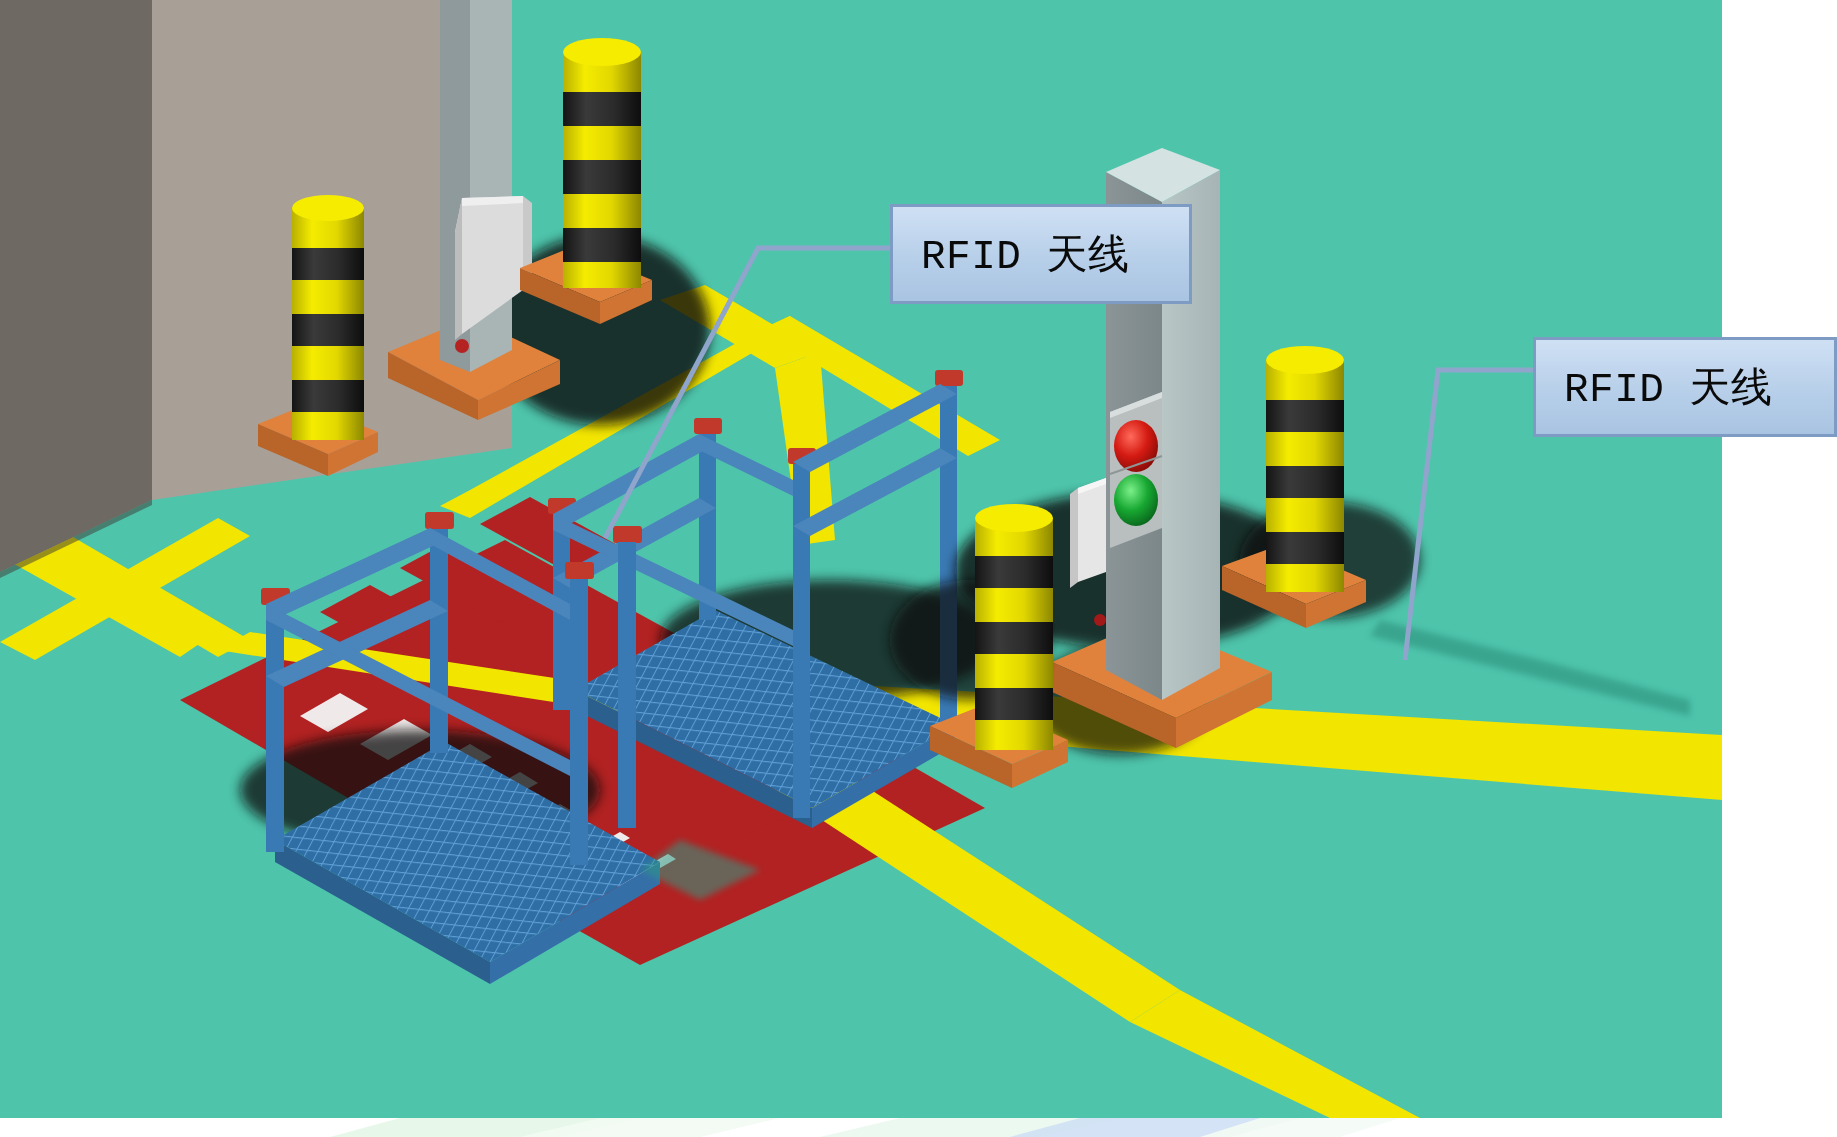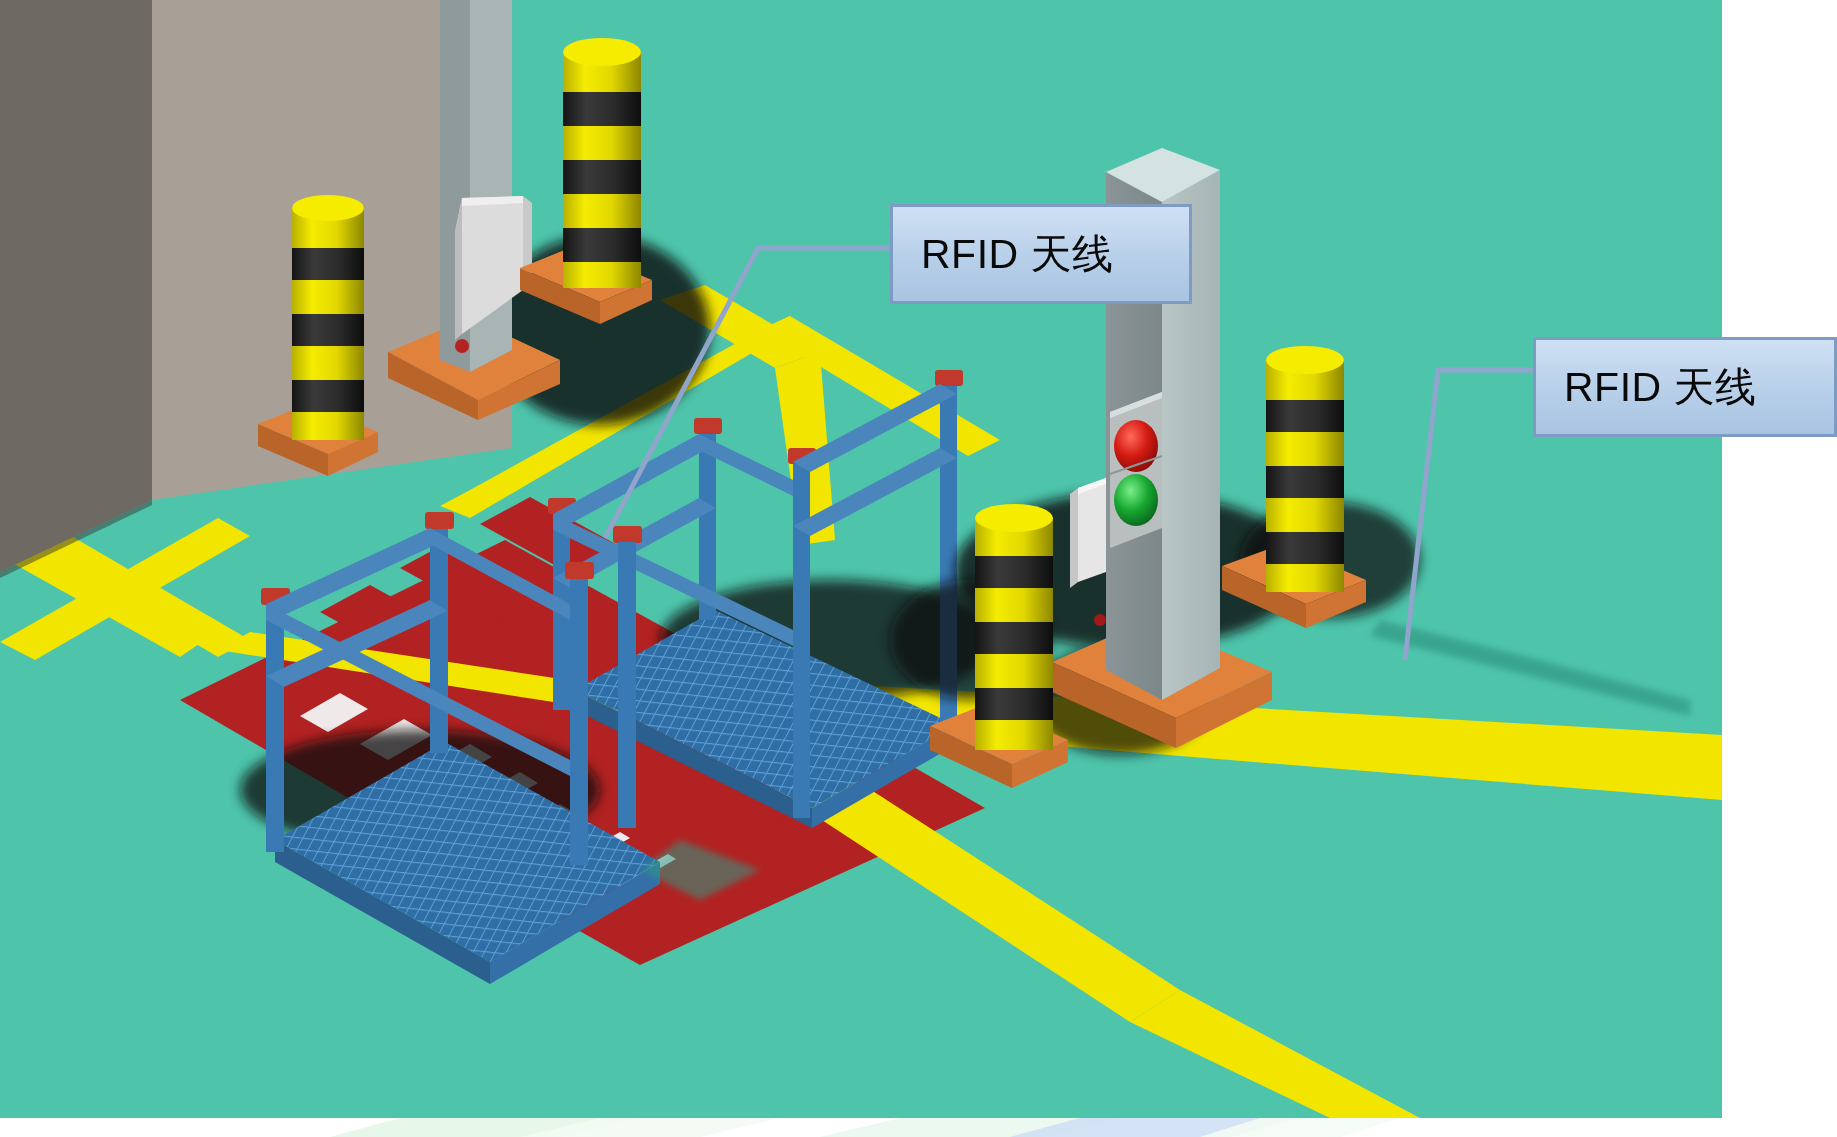--- a/index.html
+++ b/index.html
@@ -21,20 +21,21 @@
   
   .callout{
     position:absolute;
     background:linear-gradient(180deg,#cfe0f4 0%,#b7cfe9 55%,#a9c4e2 100%);
     border:3px solid #7e9bc4;
     box-sizing:border-box;
     display:flex;align-items:center;
     color:#0a0a0a;
     letter-spacing:.5px;
     white-space:nowrap;
+    font-family:Liberation Mono, monospace;
   }
   #callout-1{left:890px;top:204px;width:302px;height:100px;font-size:41px;padding-left:28px;}
   #callout-2{left:1533px;top:337px;width:304px;height:100px;font-size:41px;padding-left:28px;}
 
   .leader{position:absolute;pointer-events:none;}
   #leader-1{left:580px;top:220px;width:330px;height:340px;}
   #leader-2{left:1400px;top:350px;width:150px;height:330px;}
 </style>
 </head>
 <body>

